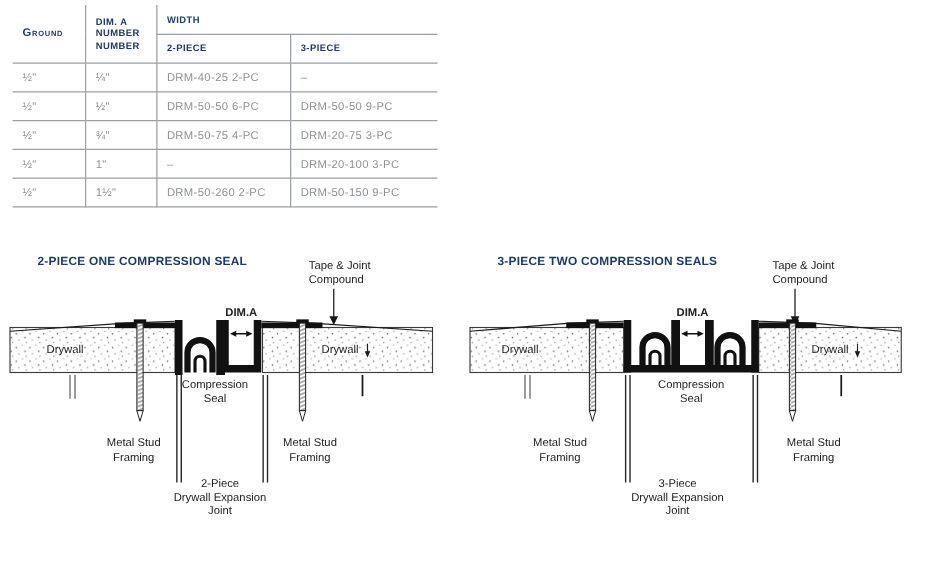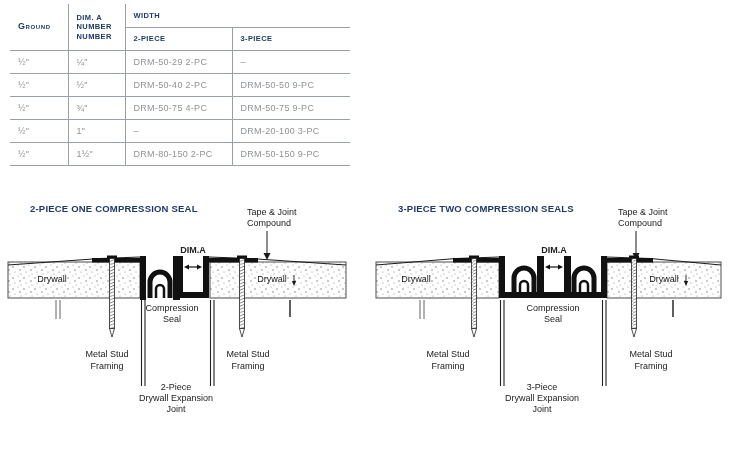--- a/index.html
+++ b/index.html
@@ -60,45 +60,45 @@
     </tr>
     <tr>
       <th>2-PIECE</th>
       <th class="last">3-PIECE</th>
     </tr>
   </thead>
   <tbody>
     <tr>
       <td>½"</td>
       <td>¼"</td>
-      <td>DRM-50-29 2-PC</td>
+      <td>DRM-40-25 2-PC</td>
       <td class="last">–</td>
     </tr>
     <tr>
       <td>½"</td>
       <td>½"</td>
-      <td>DRM-50-40 2-PC</td>
+      <td>DRM-50-50 6-PC</td>
       <td class="last">DRM-50-50 9-PC</td>
     </tr>
     <tr>
       <td>½"</td>
       <td>¾"</td>
       <td>DRM-50-75 4-PC</td>
-      <td class="last">DRM-50-75 9-PC</td>
+      <td class="last">DRM-20-75 3-PC</td>
     </tr>
     <tr>
       <td>½"</td>
       <td>1"</td>
       <td>–</td>
       <td class="last">DRM-20-100 3-PC</td>
     </tr>
     <tr>
       <td>½"</td>
       <td>1½"</td>
-      <td>DRM-80-150 2-PC</td>
+      <td>DRM-50-260 2-PC</td>
       <td class="last">DRM-50-150 9-PC</td>
     </tr>
   </tbody>
 </table>
 
 <svg class="diagram left" width="365" height="245" viewBox="0 0 365 245">
   <defs>
     <pattern id="stip" width="11" height="11" patternUnits="userSpaceOnUse">
       <rect width="11" height="11" fill="#ffffff"></rect>
       <circle cx="2" cy="3" r="0.65" fill="#666"></circle>

